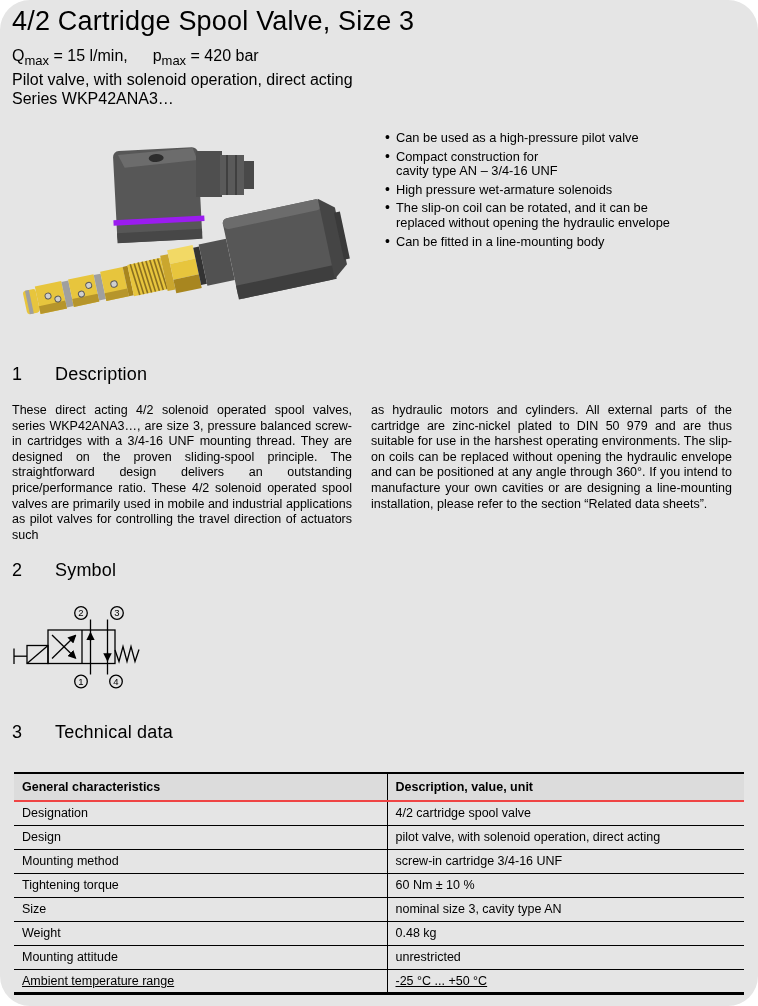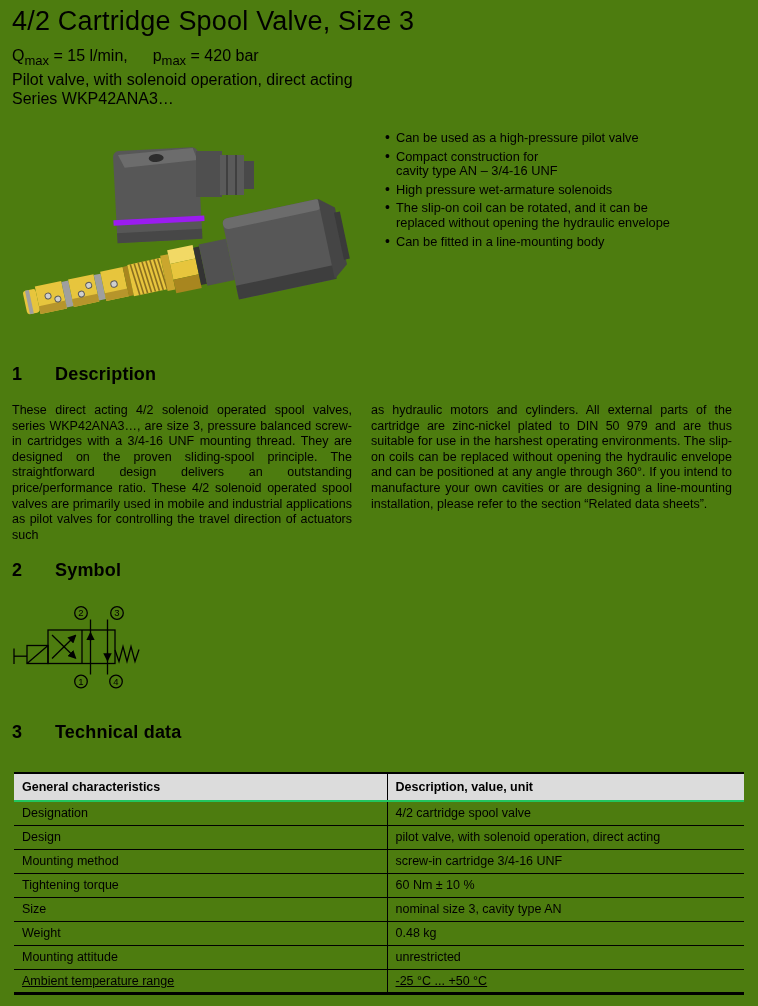--- a/index.html
+++ b/index.html
@@ -5,21 +5,21 @@
   * { margin: 0; padding: 0; box-sizing: border-box; }
   html, body { background: #ffffff; }
   body {
     font-family: "Liberation Sans", "DejaVu Sans", sans-serif;
     color: #000;
     width: 758px;
     height: 1006px;
     position: relative;
     overflow: hidden;
   }
-  .page { position: relative; width: 758px; height: 1006px; background: #4d7c0f; }
+  .page { position: relative; width: 758px; height: 1006px; background: #e5e5e5; border-radius: 30px; }
 
   
   .title {
     position: absolute; left: 12px; top: 6px;
     font-size: 27px; font-weight: normal; letter-spacing: 0.2px;
   }
   .spec-block { position: absolute; left: 12px; top: 46px; font-size: 16px; line-height: 19px; }
   .spec-line sub { font-size: 13px; }
   .spec-line .gap { display: inline-block; width: 16px; }
 
@@ -33,21 +33,21 @@
     position: relative; padding-left: 11px; margin-bottom: 4px;
     white-space: pre-line;
   }
   .features li::before {
     content: "\2022"; position: absolute; left: 0; top: -1px; font-size: 14px;
   }
 
   
   h2.sec {
     position: absolute; left: 12px;
-    font-size: 18px; font-weight: bold; letter-spacing: 0.2px;
+    font-size: 18px; font-weight: normal; letter-spacing: 0.2px;
   }
   h2.sec .num { display: inline-block; width: 43px; }
 
   
   .desc-cols { position: absolute; left: 12px; top: 403px; width: 734px; display: flex; }
   .desc-cols p {
     font-size: 12.5px; line-height: 15.6px; text-align: justify;
   }
   .desc-cols .col-l { width: 340px; margin-right: 19px; }
   .desc-cols .col-r { width: 361px; }
@@ -61,21 +61,21 @@
     border-collapse: collapse; table-layout: fixed;
     font-size: 12.5px;
     border-top: 2.5px solid #000;
     border-bottom: 3px solid #000;
   }
   .tech-table th, .tech-table td {
     text-align: left; font-weight: normal;
     padding: 0 6px 0 8px; vertical-align: middle;
   }
   .tech-table th { height: 28px; font-weight: bold; background: #dcdcdc; }
-  .tech-table thead tr { border-bottom: 2px solid #22c55e; }
+  .tech-table thead tr { border-bottom: 2px solid #ef4444; }
   .tech-table tbody tr { border-bottom: 1.6px solid #000; height: 24px; }
   .tech-table tbody tr:last-child { border-bottom: none; text-decoration: underline; }
   .tech-table th:first-child, .tech-table td:first-child {
     width: 373px; border-right: 1.6px solid #000;
   }
 </style>
 </head>
 <body>
 
 <div class="page">

